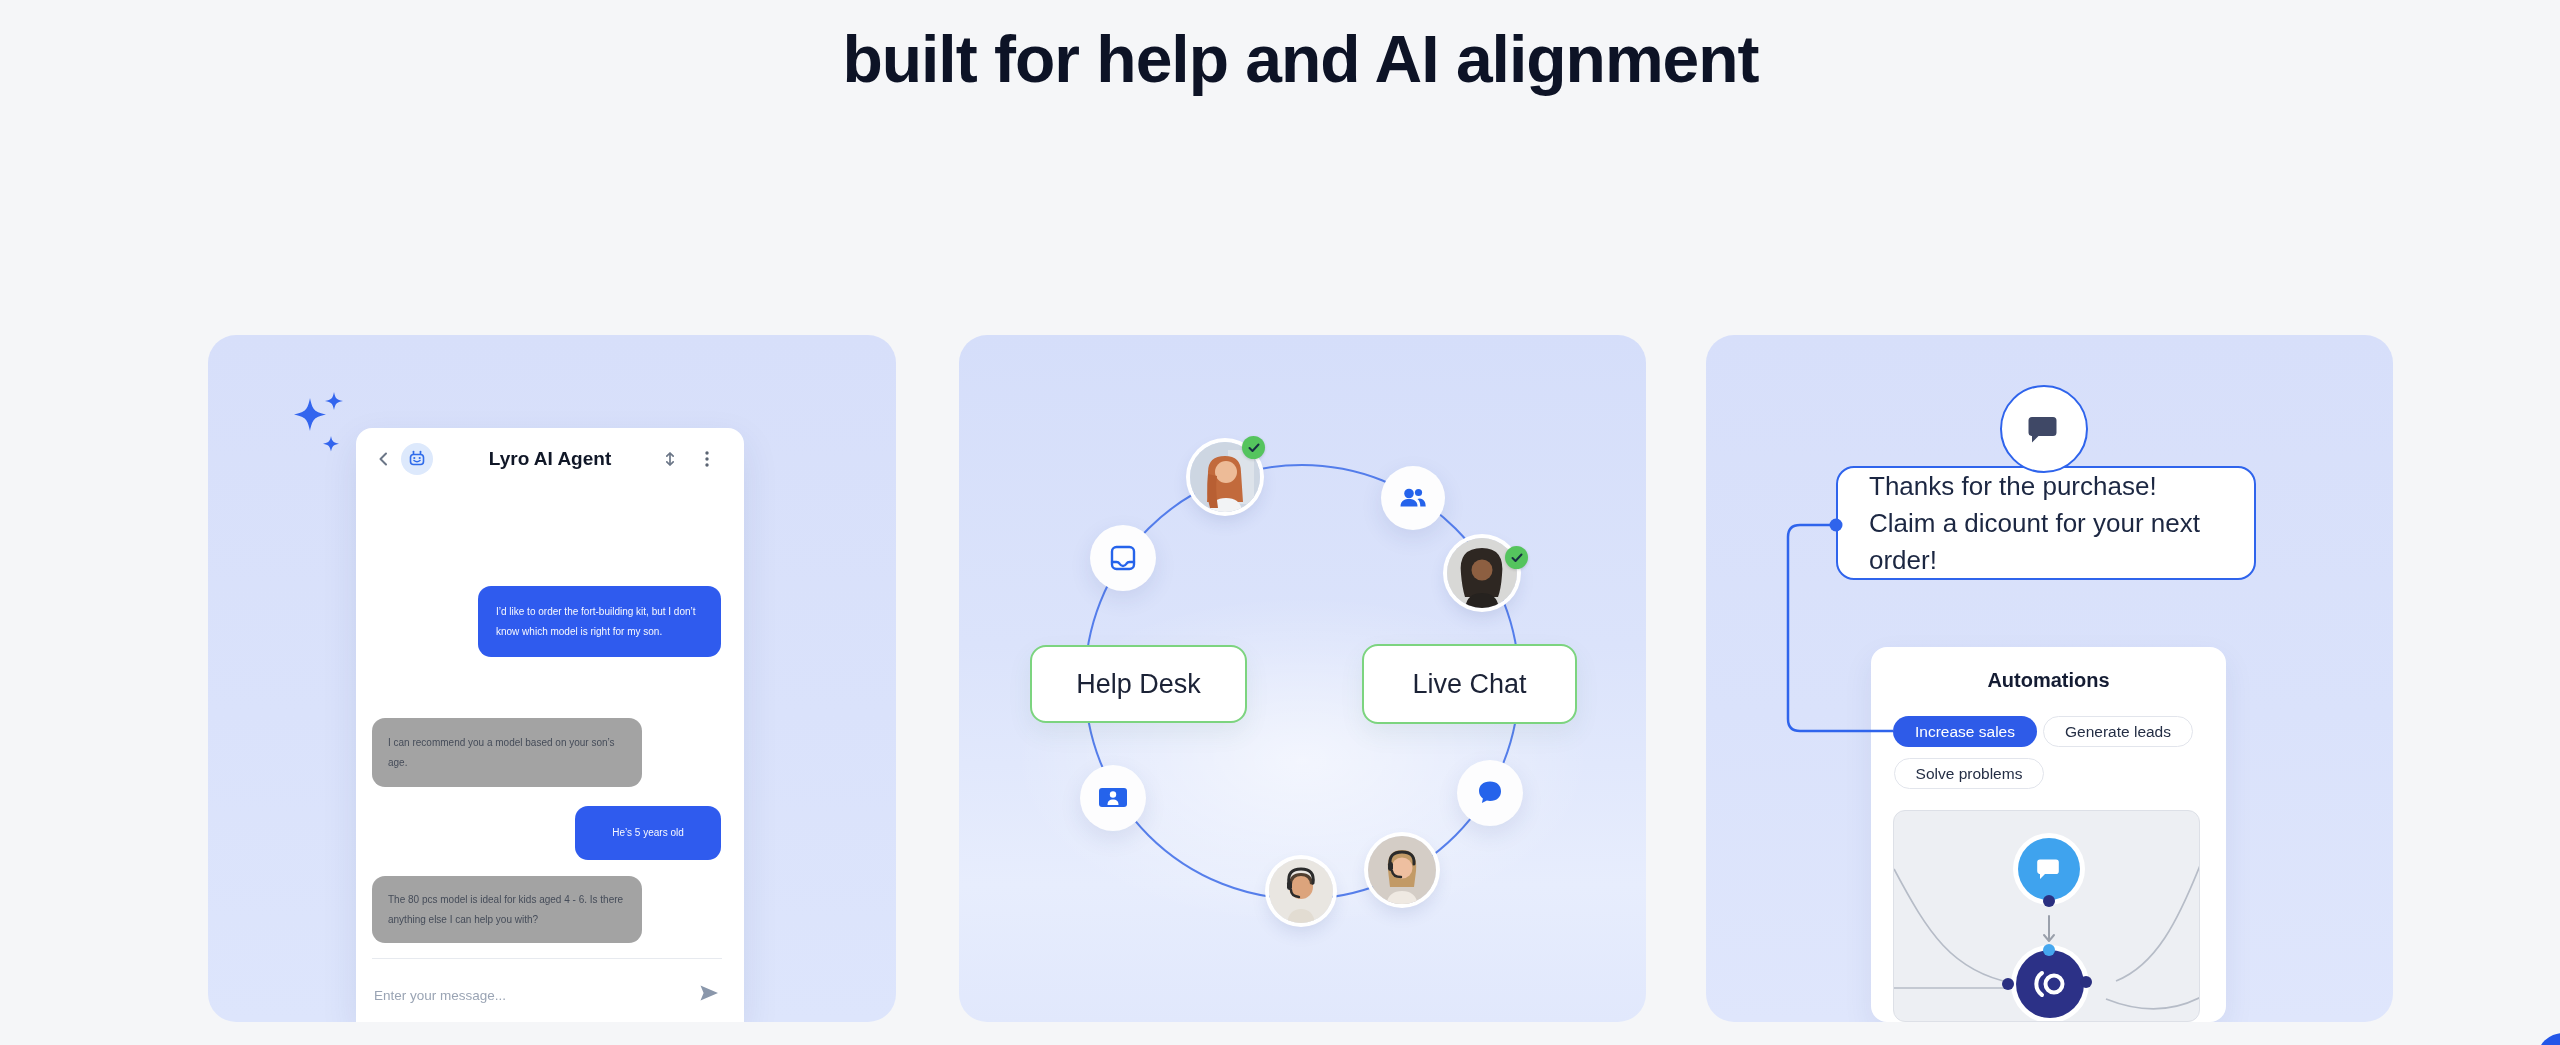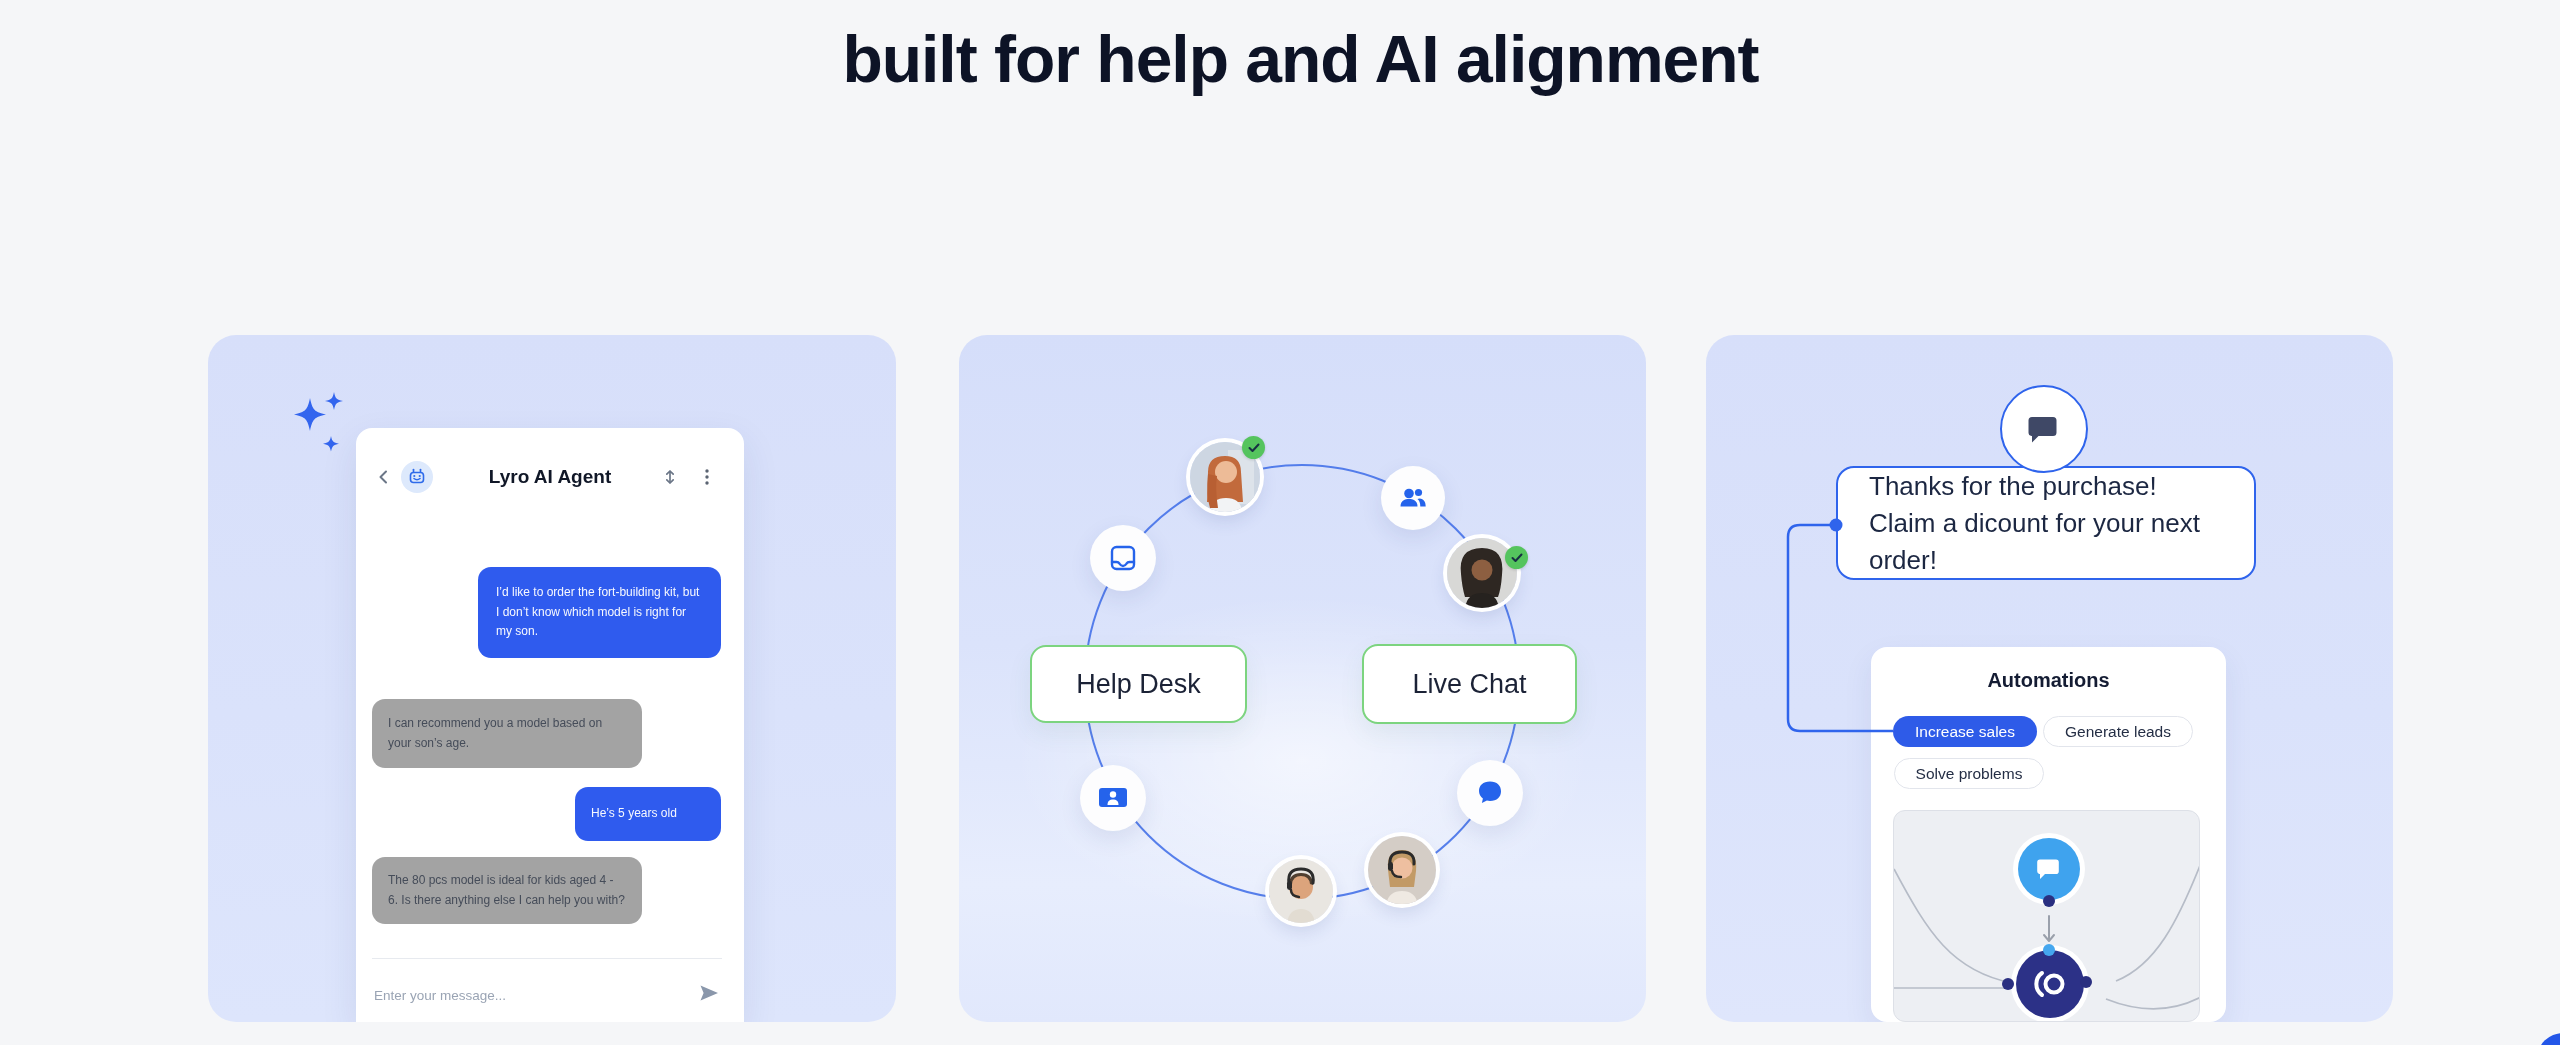--- a/index.html
+++ b/index.html
@@ -15,34 +15,34 @@
   .card-chat{left:208px;width:688px;background:linear-gradient(180deg,#d7dffa 0%,#dae2fb 55%,#dde5fc 100%);}
   .card-channels{left:959px;width:687px;background:linear-gradient(180deg,#d5defa 0%,#dbe3fb 45%,#e7edfd 80%,#e1e8fc 100%);}
   .card-automations{left:1706px;width:687px;background:linear-gradient(180deg,#d7dffa 0%,#dae2fb 55%,#dfe6fc 100%);}
   .card-channels .glow{position:absolute;left:8%;top:38%;width:84%;height:48%;border-radius:50%;
     background:radial-gradient(closest-side,rgba(255,255,255,.6),rgba(255,255,255,0));}
 
   
   .sparkles{position:absolute;left:78px;top:55px;width:64px;height:68px;}
   .widget{position:absolute;left:148px;top:93px;width:388px;height:594px;background:#ffffff;
     border-radius:16px 16px 0 0;box-shadow:0 14px 36px rgba(35,55,120,.10);}
-  .w-header{position:absolute;left:0;top:0;right:0;height:62px;margin-top:18px;}
+  .w-header{position:absolute;left:0;top:0;right:0;height:62px;}
   .w-title{position:absolute;left:0;right:0;top:0;height:62px;line-height:62px;text-align:center;
     font-size:19px;font-weight:700;color:#101727;}
   .w-back{position:absolute;left:20px;top:23px;width:16px;height:16px;cursor:pointer;}
   .w-avatar{position:absolute;left:45px;top:15px;width:32px;height:32px;border-radius:50%;background:#dde9fc;
     display:flex;align-items:center;justify-content:center;}
   .w-resize{position:absolute;left:306px;top:22px;width:16px;height:18px;cursor:pointer;}
   .w-kebab{position:absolute;left:345px;top:22px;width:12px;height:18px;cursor:pointer;}
-  .bubble{position:absolute;border-radius:13px;font-size:12px;line-height:19.5px;}
+  .bubble{position:absolute;border-radius:13px;font-size:10px;line-height:19.5px;margin-top:19px;}
   .bubble.blue{background:#2f5bee;color:rgba(255,255,255,.96);}
   .bubble.gray{background:#a3a3a3;color:#454c59;}
   .m1{left:122px;top:139px;width:243px;padding:16px 18px;box-sizing:border-box;}
   .m2{left:16px;top:271px;width:270px;padding:15px 16px;box-sizing:border-box;}
-  .m3{left:219px;top:359px;width:146px;padding:17px 16px;box-sizing:border-box;}
+  .m3{left:219px;top:359px;width:146px;padding:17px 16px;text-align:center;box-sizing:border-box;}
   .m4{left:16px;top:429px;width:270px;padding:14px 16px;box-sizing:border-box;}
   .w-divider{position:absolute;left:16px;top:530px;width:350px;height:1px;background:#e7eaef;}
   .w-inputrow{position:absolute;left:16px;top:545px;width:350px;height:42px;}
   .w-input{border:none;outline:none;background:transparent;width:300px;height:42px;font-size:13.5px;
     font-family:"Liberation Sans",sans-serif;color:#38404e;}
   .w-input::placeholder{color:#9aa4b4;}
   .w-send{position:absolute;right:2px;top:10px;width:22px;height:20px;cursor:pointer;}
 
   
   .ring{position:absolute;left:125px;top:129px;width:432px;height:432px;border-radius:50%;

